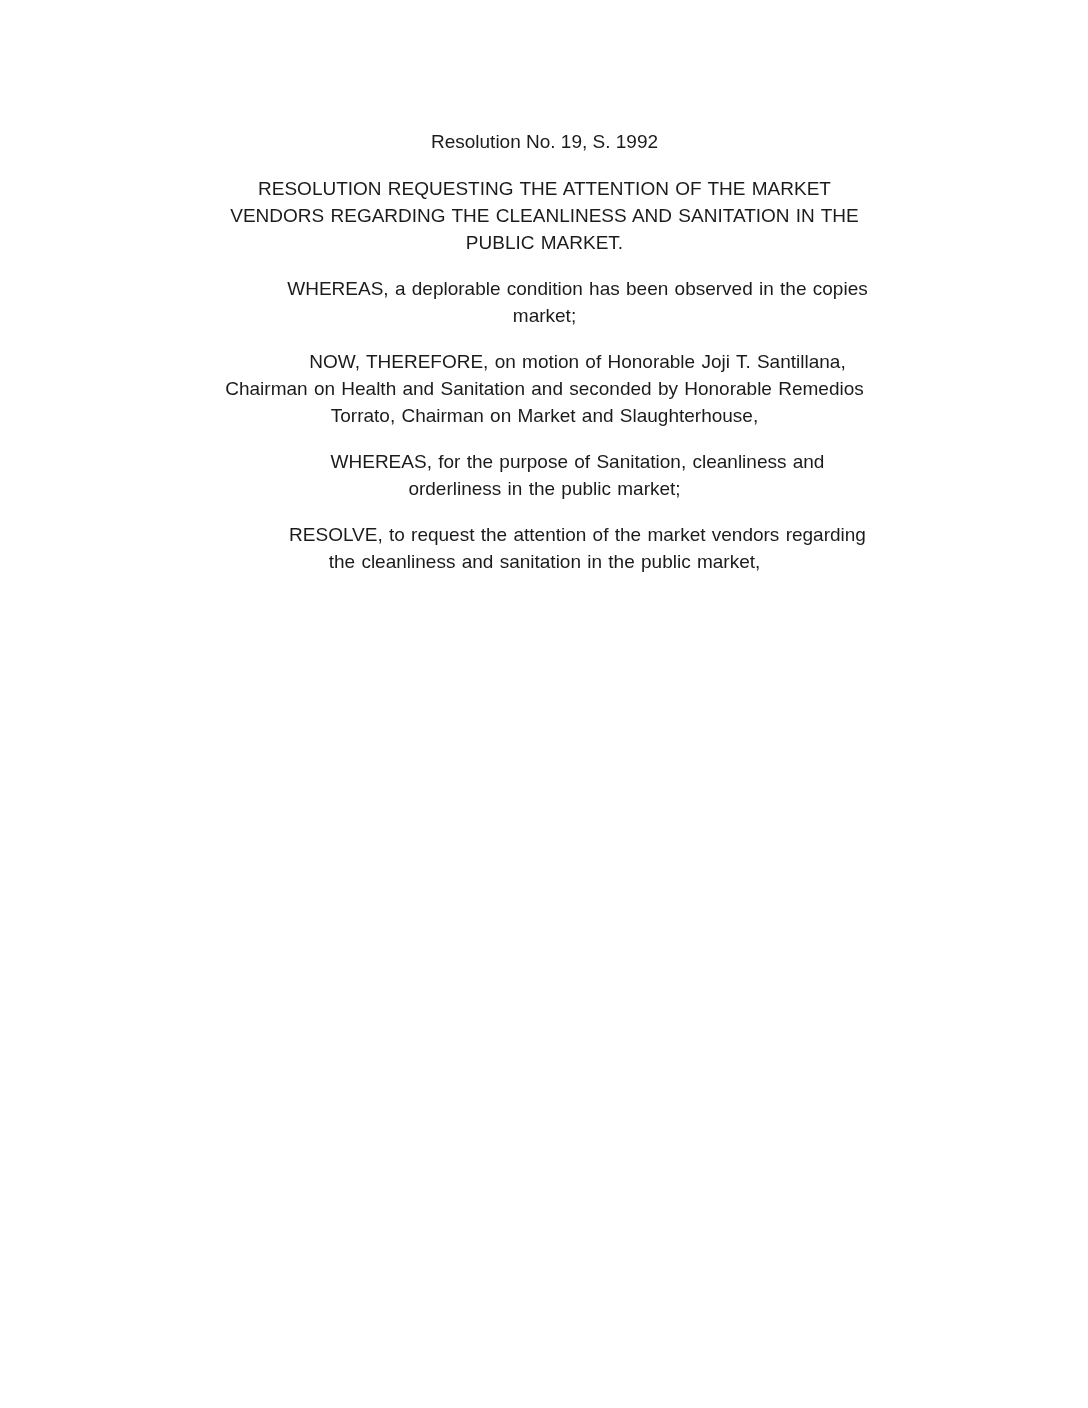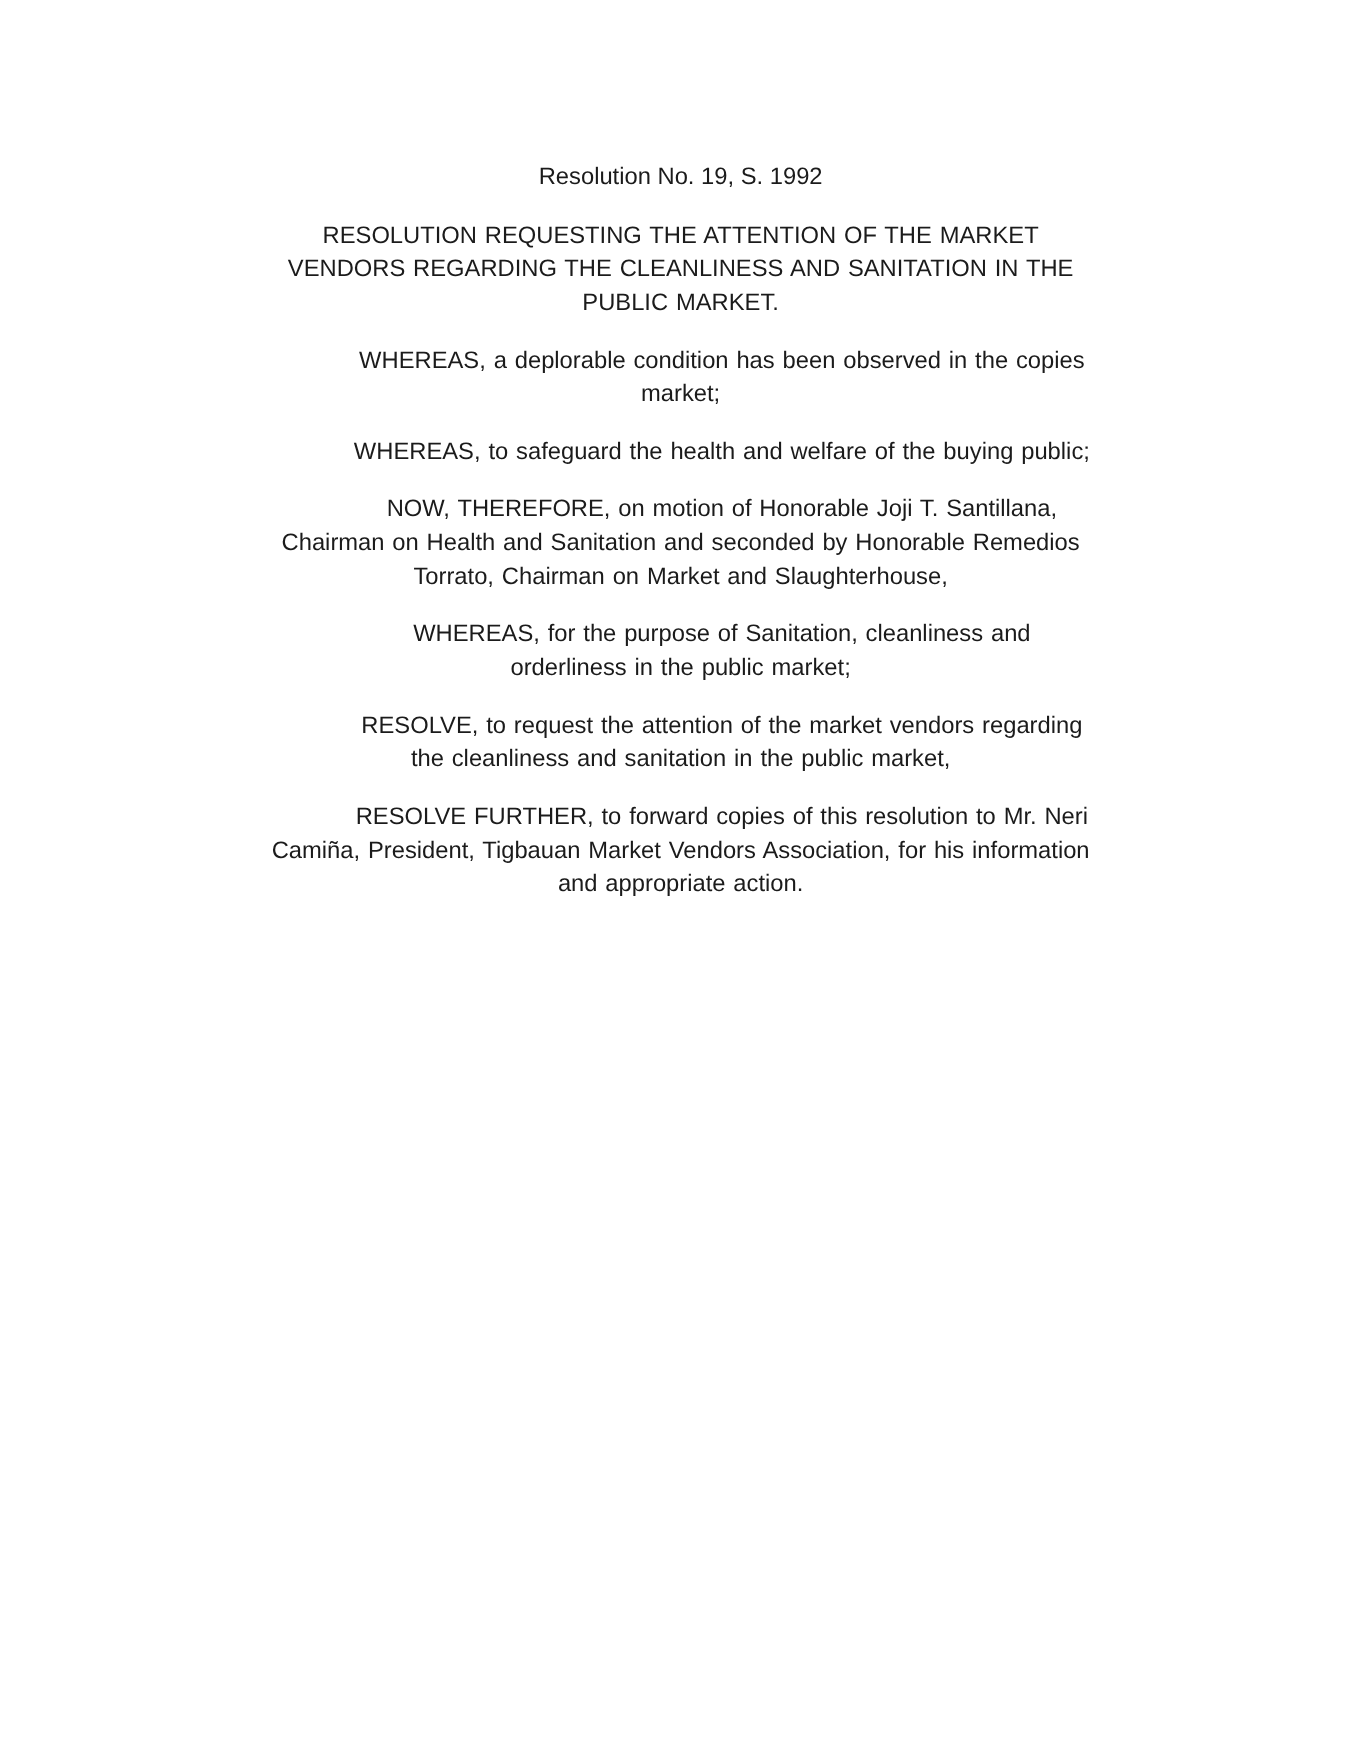--- a/index.html
+++ b/index.html
@@ -40,23 +40,21 @@
 </head>
 <body>
 
 <div class="page">
   <div class="doc-title">Resolution No. 19, S. 1992</div>
 
   <p class="para">RESOLUTION REQUESTING THE ATTENTION OF THE MARKET VENDORS REGARDING THE CLEANLINESS AND SANITATION IN THE PUBLIC MARKET.</p>
 
   <p class="para indent">WHEREAS, a deplorable condition has been observed in the copies market;</p>
 
-  <p class="para indent">WHEREAS, to safeguard the health and welfare of the buying public;</p>
 
   <p class="para indent">NOW, THEREFORE, on motion of Honorable Joji T. Santillana, Chairman on Health and Sanitation and seconded by Honorable Remedios Torrato, Chairman on Market and Slaughterhouse,</p>
 
   <p class="para indent">WHEREAS, for the purpose of Sanitation, cleanliness and orderliness in the public market;</p>
 
   <p class="para indent">RESOLVE, to request the attention of the market vendors regarding the cleanliness and sanitation in the public market,</p>
 
-  <p class="para indent">RESOLVE FURTHER, to forward copies of this resolution to Mr. Neri Camiña, President, Tigbauan Market Vendors Association, for his information and appropriate action.</p>
 
 </div>
 
 </body></html>

